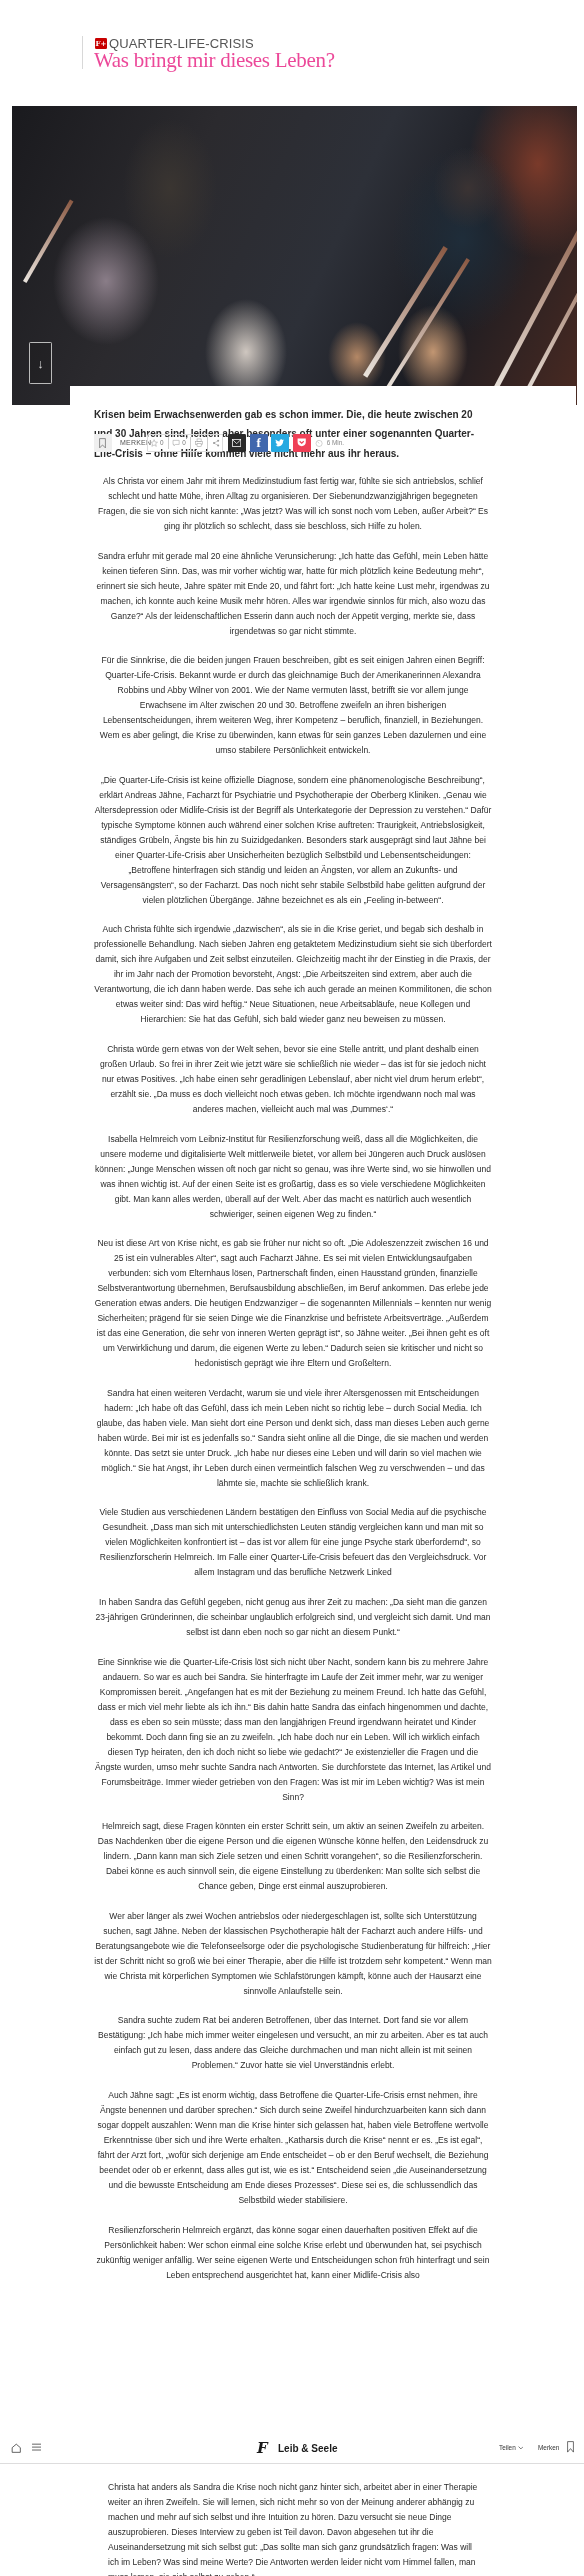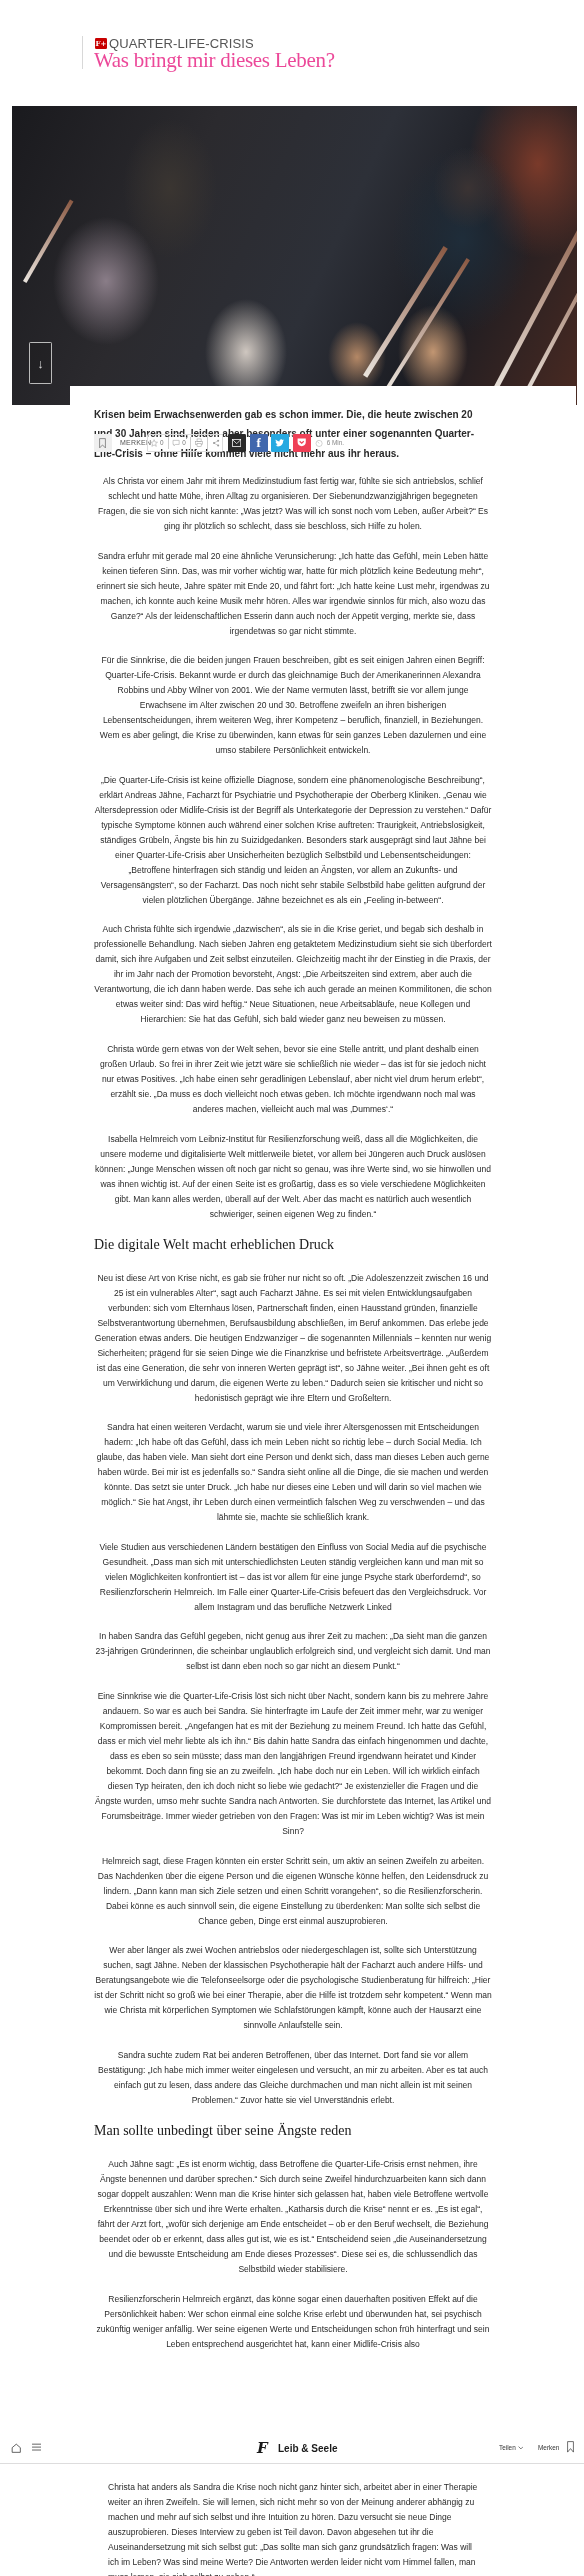--- a/index.html
+++ b/index.html
@@ -158,30 +158,28 @@
 </div>
 
 <div class="body">
   <p>Als Christa vor einem Jahr mit ihrem Medizinstudium fast fertig war, fühlte sie sich antriebslos, schlief schlecht und hatte Mühe, ihren Alltag zu organisieren. Der Siebenundzwanzigjährigen begegneten Fragen, die sie von sich nicht kannte: „Was jetzt? Was will ich sonst noch vom Leben, außer Arbeit?“ Es ging ihr plötzlich so schlecht, dass sie beschloss, sich Hilfe zu holen.</p>
   <p>Sandra erfuhr mit gerade mal 20 eine ähnliche Verunsicherung: „Ich hatte das Gefühl, mein Leben hätte keinen tieferen Sinn. Das, was mir vorher wichtig war, hatte für mich plötzlich keine Bedeutung mehr“, erinnert sie sich heute, Jahre später mit Ende 20, und fährt fort: „Ich hatte keine Lust mehr, irgendwas zu machen, ich konnte auch keine Musik mehr hören. Alles war irgendwie sinnlos für mich, also wozu das Ganze?“ Als der leidenschaftlichen Esserin dann auch noch der Appetit verging, merkte sie, dass irgendetwas so gar nicht stimmte.</p>
   <p>Für die Sinnkrise, die die beiden jungen Frauen beschreiben, gibt es seit einigen Jahren einen Begriff: Quarter-Life-Crisis. Bekannt wurde er durch das gleichnamige Buch der Amerikanerinnen Alexandra Robbins und Abby Wilner von 2001. Wie der Name vermuten lässt, betrifft sie vor allem junge Erwachsene im Alter zwischen 20 und 30. Betroffene zweifeln an ihren bisherigen Lebensentscheidungen, ihrem weiteren Weg, ihrer Kompetenz – beruflich, finanziell, in Beziehungen. Wem es aber gelingt, die Krise zu überwinden, kann etwas für sein ganzes Leben dazulernen und eine umso stabilere Persönlichkeit entwickeln.</p>
   <p>„Die Quarter-Life-Crisis ist keine offizielle Diagnose, sondern eine phänomenologische Beschreibung“, erklärt Andreas Jähne, Facharzt für Psychiatrie und Psychotherapie der Oberberg Kliniken. „Genau wie Altersdepression oder Midlife-Crisis ist der Begriff als Unterkategorie der Depression zu verstehen.“ Dafür typische Symptome können auch während einer solchen Krise auftreten: Traurigkeit, Antriebslosigkeit, ständiges Grübeln, Ängste bis hin zu Suizidgedanken. Besonders stark ausgeprägt sind laut Jähne bei einer Quarter-Life-Crisis aber Unsicherheiten bezüglich Selbstbild und Lebensentscheidungen: „Betroffene hinterfragen sich ständig und leiden an Ängsten, vor allem an Zukunfts- und Versagensängsten“, so der Facharzt. Das noch nicht sehr stabile Selbstbild habe gelitten aufgrund der vielen plötzlichen Übergänge. Jähne bezeichnet es als ein „Feeling in-between“.</p>
   <p>Auch Christa fühlte sich irgendwie „dazwischen“, als sie in die Krise geriet, und begab sich deshalb in professionelle Behandlung. Nach sieben Jahren eng getaktetem Medizinstudium sieht sie sich überfordert damit, sich ihre Aufgaben und Zeit selbst einzuteilen. Gleichzeitig macht ihr der Einstieg in die Praxis, der ihr im Jahr nach der Promotion bevorsteht, Angst: „Die Arbeitszeiten sind extrem, aber auch die Verantwortung, die ich dann haben werde. Das sehe ich auch gerade an meinen Kommilitonen, die schon etwas weiter sind: Das wird heftig.“ Neue Situationen, neue Arbeitsabläufe, neue Kollegen und Hierarchien: Sie hat das Gefühl, sich bald wieder ganz neu beweisen zu müssen.</p>
   <p>Christa würde gern etwas von der Welt sehen, bevor sie eine Stelle antritt, und plant deshalb einen großen Urlaub. So frei in ihrer Zeit wie jetzt wäre sie schließlich nie wieder – das ist für sie jedoch nicht nur etwas Positives. „Ich habe einen sehr geradlinigen Lebenslauf, aber nicht viel drum herum erlebt“, erzählt sie. „Da muss es doch vielleicht noch etwas geben. Ich möchte irgendwann noch mal was anderes machen, vielleicht auch mal was ‚Dummes‘.“</p>
   <p>Isabella Helmreich vom Leibniz-Institut für Resilienzforschung weiß, dass all die Möglichkeiten, die unsere moderne und digitalisierte Welt mittlerweile bietet, vor allem bei Jüngeren auch Druck auslösen können: „Junge Menschen wissen oft noch gar nicht so genau, was ihre Werte sind, wo sie hinwollen und was ihnen wichtig ist. Auf der einen Seite ist es großartig, dass es so viele verschiedene Möglichkeiten gibt. Man kann alles werden, überall auf der Welt. Aber das macht es natürlich auch wesentlich schwieriger, seinen eigenen Weg zu finden.“</p>
-  <h2>Die digitale Welt macht erheblichen Druck</h2>
   <p>Neu ist diese Art von Krise nicht, es gab sie früher nur nicht so oft. „Die Adoleszenzzeit zwischen 16 und 25 ist ein vulnerables Alter“, sagt auch Facharzt Jähne. Es sei mit vielen Entwicklungsaufgaben verbunden: sich vom Elternhaus lösen, Partnerschaft finden, einen Hausstand gründen, finanzielle Selbstverantwortung übernehmen, Berufsausbildung abschließen, im Beruf ankommen. Das erlebe jede Generation etwas anders. Die heutigen Endzwanziger – die sogenannten Millennials – kennten nur wenig Sicherheiten; prägend für sie seien Dinge wie die Finanzkrise und befristete Arbeitsverträge. „Außerdem ist das eine Generation, die sehr von inneren Werten geprägt ist“, so Jähne weiter. „Bei ihnen geht es oft um Verwirklichung und darum, die eigenen Werte zu leben.“ Dadurch seien sie kritischer und nicht so hedonistisch geprägt wie ihre Eltern und Großeltern.</p>
   <p>Sandra hat einen weiteren Verdacht, warum sie und viele ihrer Altersgenossen mit Entscheidungen hadern: „Ich habe oft das Gefühl, dass ich mein Leben nicht so richtig lebe – durch Social Media. Ich glaube, das haben viele. Man sieht dort eine Person und denkt sich, dass man dieses Leben auch gerne haben würde. Bei mir ist es jedenfalls so.“ Sandra sieht online all die Dinge, die sie machen und werden könnte. Das setzt sie unter Druck. „Ich habe nur dieses eine Leben und will darin so viel machen wie möglich.“ Sie hat Angst, ihr Leben durch einen vermeintlich falschen Weg zu verschwenden – und das lähmte sie, machte sie schließlich krank.</p>
   <p>Viele Studien aus verschiedenen Ländern bestätigen den Einfluss von Social Media auf die psychische Gesundheit. „Dass man sich mit unterschiedlichsten Leuten ständig vergleichen kann und man mit so vielen Möglichkeiten konfrontiert ist – das ist vor allem für eine junge Psyche stark überfordernd“, so Resilienzforscherin Helmreich. Im Falle einer Quarter-Life-Crisis befeuert das den Vergleichsdruck. Vor allem Instagram und das berufliche Netzwerk Linked</p>
   <p>In haben Sandra das Gefühl gegeben, nicht genug aus ihrer Zeit zu machen: „Da sieht man die ganzen 23-jährigen Gründerinnen, die scheinbar unglaublich erfolgreich sind, und vergleicht sich damit. Und man selbst ist dann eben noch so gar nicht an diesem Punkt.“</p>
   <p>Eine Sinnkrise wie die Quarter-Life-Crisis löst sich nicht über Nacht, sondern kann bis zu mehrere Jahre andauern. So war es auch bei Sandra. Sie hinterfragte im Laufe der Zeit immer mehr, war zu weniger Kompromissen bereit. „Angefangen hat es mit der Beziehung zu meinem Freund. Ich hatte das Gefühl, dass er mich viel mehr liebte als ich ihn.“ Bis dahin hatte Sandra das einfach hingenommen und dachte, dass es eben so sein müsste; dass man den langjährigen Freund irgendwann heiratet und Kinder bekommt. Doch dann fing sie an zu zweifeln. „Ich habe doch nur ein Leben. Will ich wirklich einfach diesen Typ heiraten, den ich doch nicht so liebe wie gedacht?“ Je existenzieller die Fragen und die Ängste wurden, umso mehr suchte Sandra nach Antworten. Sie durchforstete das Internet, las Artikel und Forumsbeiträge. Immer wieder getrieben von den Fragen: Was ist mir im Leben wichtig? Was ist mein Sinn?</p>
   <p>Helmreich sagt, diese Fragen könnten ein erster Schritt sein, um aktiv an seinen Zweifeln zu arbeiten. Das Nachdenken über die eigene Person und die eigenen Wünsche könne helfen, den Leidensdruck zu lindern. „Dann kann man sich Ziele setzen und einen Schritt vorangehen“, so die Resilienzforscherin. Dabei könne es auch sinnvoll sein, die eigene Einstellung zu überdenken: Man sollte sich selbst die Chance geben, Dinge erst einmal auszuprobieren.</p>
   <p>Wer aber länger als zwei Wochen antriebslos oder niedergeschlagen ist, sollte sich Unterstützung suchen, sagt Jähne. Neben der klassischen Psychotherapie hält der Facharzt auch andere Hilfs- und Beratungsangebote wie die Telefonseelsorge oder die psychologische Studienberatung für hilfreich: „Hier ist der Schritt nicht so groß wie bei einer Therapie, aber die Hilfe ist trotzdem sehr kompetent.“ Wenn man wie Christa mit körperlichen Symptomen wie Schlafstörungen kämpft, könne auch der Hausarzt eine sinnvolle Anlaufstelle sein.</p>
   <p>Sandra suchte zudem Rat bei anderen Betroffenen, über das Internet. Dort fand sie vor allem Bestätigung: „Ich habe mich immer weiter eingelesen und versucht, an mir zu arbeiten. Aber es tat auch einfach gut zu lesen, dass andere das Gleiche durchmachen und man nicht allein ist mit seinen Problemen.“ Zuvor hatte sie viel Unverständnis erlebt.</p>
-  <h2>Man sollte unbedingt über seine Ängste reden</h2>
   <p>Auch Jähne sagt: „Es ist enorm wichtig, dass Betroffene die Quarter-Life-Crisis ernst nehmen, ihre Ängste benennen und darüber sprechen.“ Sich durch seine Zweifel hindurchzuarbeiten kann sich dann sogar doppelt auszahlen: Wenn man die Krise hinter sich gelassen hat, haben viele Betroffene wertvolle Erkenntnisse über sich und ihre Werte erhalten. „Katharsis durch die Krise“ nennt er es. „Es ist egal“, fährt der Arzt fort, „wofür sich derjenige am Ende entscheidet – ob er den Beruf wechselt, die Beziehung beendet oder ob er erkennt, dass alles gut ist, wie es ist.“ Entscheidend seien „die Auseinandersetzung und die bewusste Entscheidung am Ende dieses Prozesses“. Diese sei es, die schlussendlich das Selbstbild wieder stabilisiere.</p>
   <p>Resilienzforscherin Helmreich ergänzt, das könne sogar einen dauerhaften positiven Effekt auf die Persönlichkeit haben: Wer schon einmal eine solche Krise erlebt und überwunden hat, sei psychisch zukünftig weniger anfällig. Wer seine eigenen Werte und Entscheidungen schon früh hinterfragt und sein Leben entsprechend ausgerichtet hat, kann einer Midlife-Crisis also</p>
 </div>
 
 <div class="sticky">
   <span class="home">
     <svg width="10.5" height="10.5" viewBox="0 0 18 18">
         <path d="M2 8 L9 2 L16 8 V16 H2 Z" fill="none" stroke="#333" stroke-width="1.3"></path>
       </svg>
   </span>

